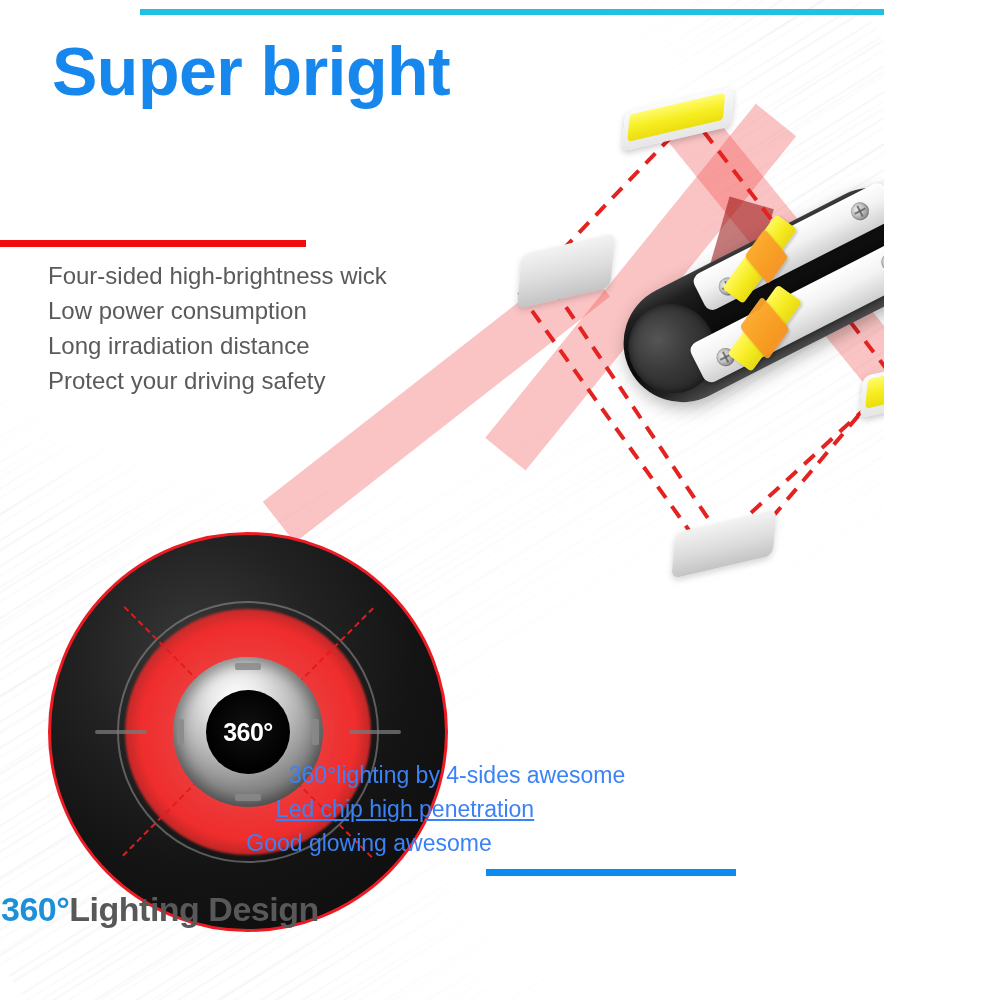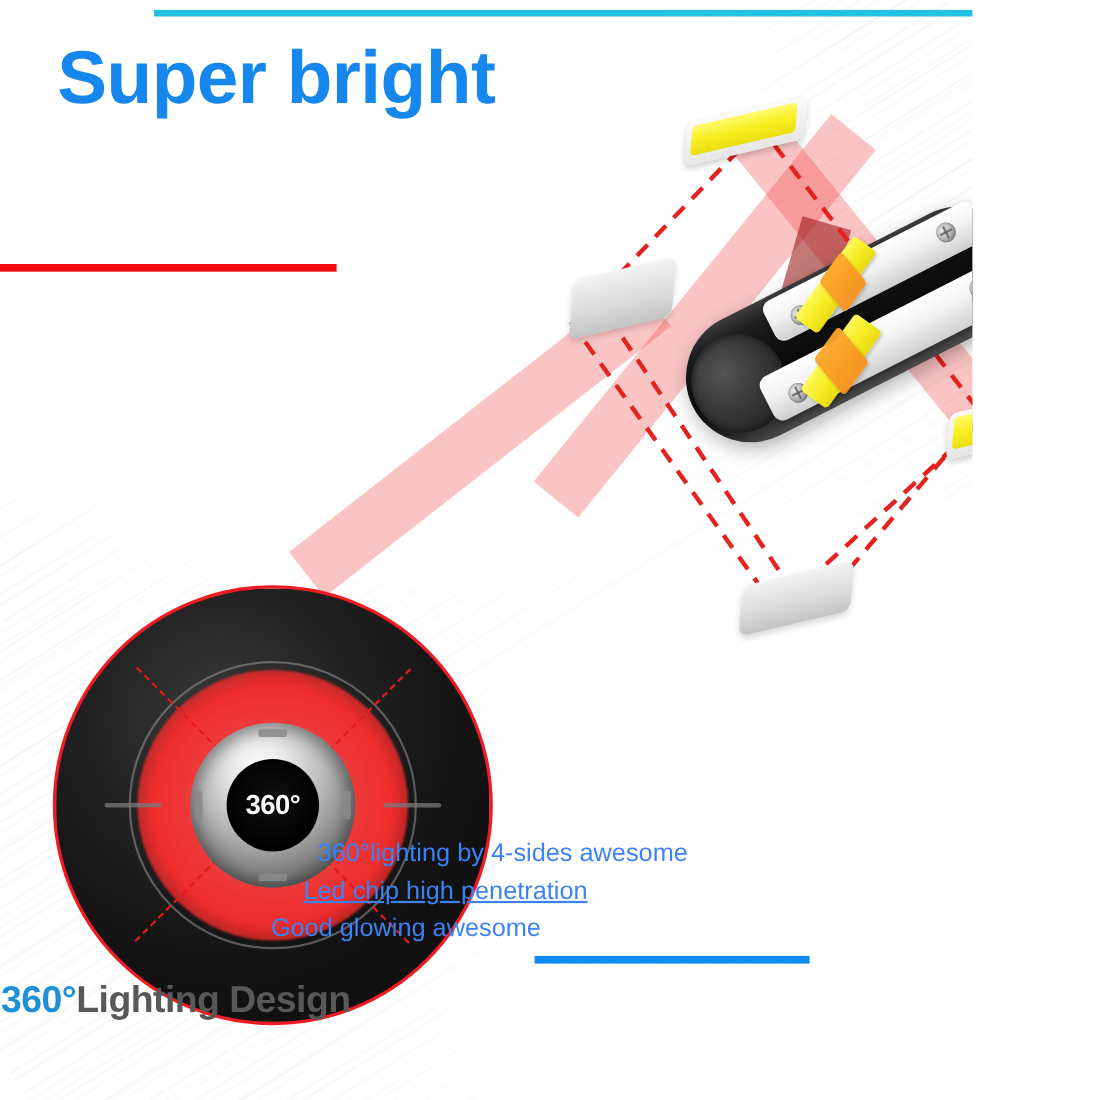--- a/index.html
+++ b/index.html
@@ -381,20 +381,26 @@
   <div class="bg-wash"></div>
 
   <div class="top-rule"></div>
 
   <div class="headline">
     <span class="l1">Super bright</span>
   </div>
 
   <div class="red-rule"></div>
 
+  <div class="features">
+    <span class="feat">Four-sided high-brightness wick</span>
+    <span class="feat">Low power consumption</span>
+    <span class="feat">Long irradiation distance</span>
+    <span class="feat">Protect your driving safety</span>
+  </div>
 
   <div class="bulb-area">
 
     <div class="beam beam-a"></div>
     <div class="beam beam-b"></div>
     <div class="beam beam-c"></div>
     <div class="beam beam-d"></div>
     <div class="beam-dark"></div>
 
     <svg class="diamond-svg" viewBox="0 0 500 540">

